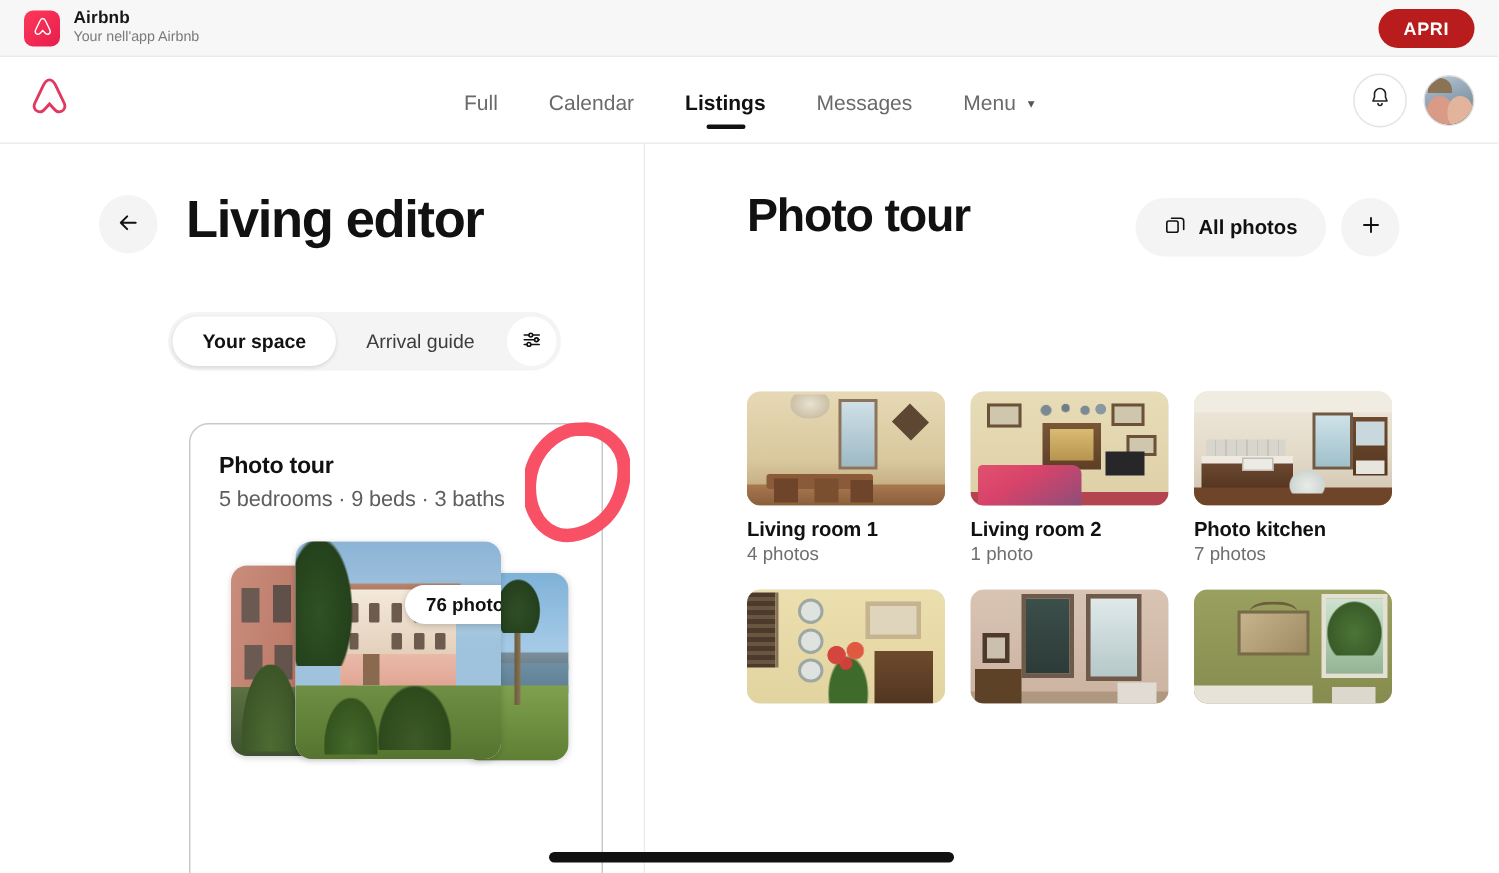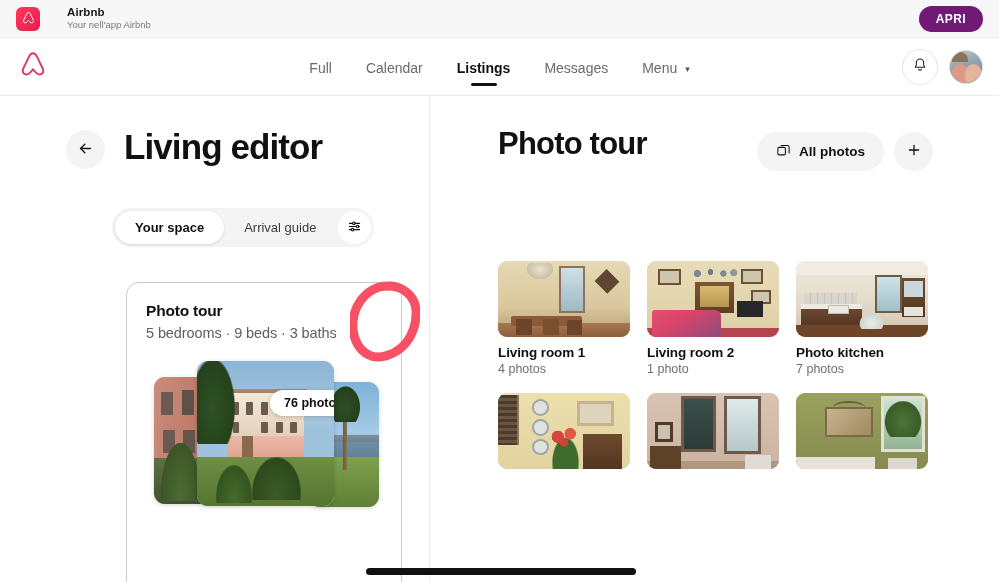--- a/index.html
+++ b/index.html
@@ -22,26 +22,26 @@
     display: flex; align-items: center;
     padding: 0 16px;
   }
   .sb-appicon {
     width: 24px; height: 24px; border-radius: 6px;
     background: linear-gradient(135deg,#ff385c,#e61e4d);
     display: flex; align-items: center; justify-content: center;
     flex: 0 0 auto;
   }
   .sb-appicon svg { width: 15px; height: 15px; }
-  .sb-text { margin-left: 27px; line-height: 1.12; }
+  .sb-text { margin-left: 9px; line-height: 1.12; }
   .sb-title { font-size: 11.5px; font-weight: bold; color: #181818; letter-spacing: .1px; }
   .sb-sub { font-size: 9.5px; color: #7a7a7a; margin-top: 1px; }
   .sb-open {
     margin-left: auto;
-    background: #701a75; color: #fff;
+    background: #b91c1c; color: #fff;
     font-size: 12px; font-weight: bold;
     letter-spacing: .4px;
     padding: 6px 17px; border-radius: 14px;
     border: none; cursor: pointer;
   }
 
   
   .topnav {
     position: absolute; top: 38px; left: 0;
     width: 999px; height: 58px;

